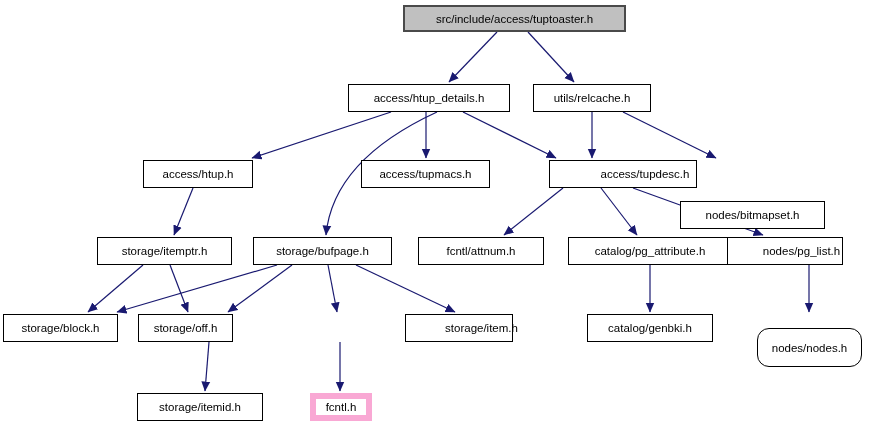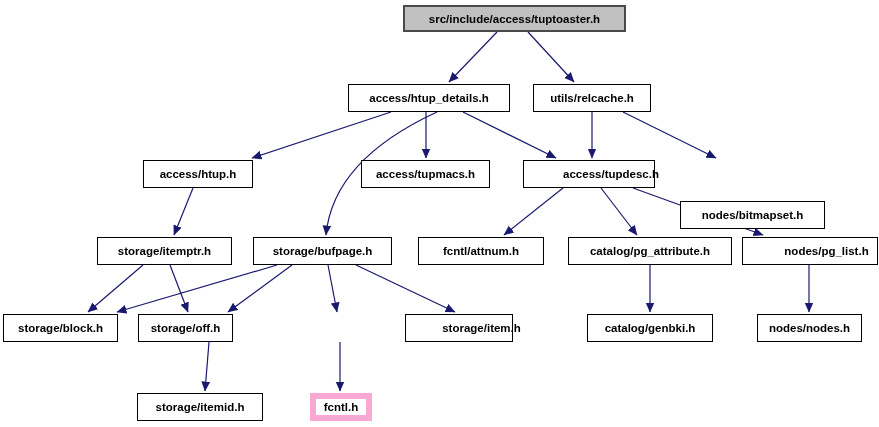--- a/index.html
+++ b/index.html
@@ -1,17 +1,17 @@
 <!DOCTYPE html>
 <html><head>
 <meta charset="utf-8">
 <style>
   html,body{margin:0;padding:0;background:#ffffff;}
   #graph{position:relative;width:879px;height:427px;background:#ffffff;overflow:hidden;
-         font-family:"Liberation Sans",sans-serif;font-weight:bold;}
+         font-family:"Liberation Sans",sans-serif;}
   #edges{position:absolute;left:0;top:0;width:879px;height:427px;}
   .node{position:absolute;display:flex;align-items:center;justify-content:center;
         box-sizing:border-box;border:1px solid #000000;background:#ffffff;
         font-size:11.5px;color:#000000;white-space:nowrap;cursor:pointer;}
   .node.root{background:#c0c0c0;border:2px solid #4a4a4a;cursor:default;}
   .node.external{border:6px solid #f9a8d4;cursor:default;}
 </style>
 </head>
 <body>
 
@@ -54,54 +54,54 @@
     </div>
     <div class="node" style="left: 533px; top: 84px; width: 118px; height: 28px;">
       <span>utils/relcache.h</span>
     </div>
     <div class="node" style="left: 143px; top: 160px; width: 110px; height: 28px;">
       <span>access/htup.h</span>
     </div>
     <div class="node" style="left: 361px; top: 160px; width: 129px; height: 28px;">
       <span>access/tupmacs.h</span>
     </div>
-    <div class="node" style="left: 523px; top: 160px; width: 132px; height: 28px; padding-left: 44px;">
+    <div class="node" style="left: 549px; top: 160px; width: 148px; height: 28px; padding-left: 44px;">
       <span>access/tupdesc.h</span>
     </div>
     <div class="node" style="left: 680px; top: 160px; width: 145px; height: 28px; margin-top: 41px;">
       <span>nodes/bitmapset.h</span>
     </div>
     <div class="node" style="left: 97px; top: 237px; width: 135px; height: 28px;">
       <span>storage/itemptr.h</span>
     </div>
     <div class="node" style="left: 253px; top: 237px; width: 139px; height: 28px;">
       <span>storage/bufpage.h</span>
     </div>
     <div class="node" style="left: 418px; top: 237px; width: 126px; height: 28px;">
       <span>fcntl/attnum.h</span>
     </div>
     <div class="node" style="left: 568px; top: 237px; width: 164px; height: 28px;">
       <span>catalog/pg_attribute.h</span>
     </div>
-    <div class="node" style="left: 742px; top: 237px; width: 136px; height: 28px; padding-left: 33px;">
+    <div class="node" style="left: 727px; top: 237px; width: 116px; height: 28px; padding-left: 33px;">
       <span>nodes/pg_list.h</span>
     </div>
     <div class="node" style="left: 3px; top: 314px; width: 115px; height: 28px;">
       <span>storage/block.h</span>
     </div>
     <div class="node" style="left: 138px; top: 314px; width: 95px; height: 28px;">
       <span>storage/off.h</span>
     </div>
     <div class="node" style="left: 405px; top: 314px; width: 108px; height: 28px; padding-left: 45px;">
       <span>storage/item.h</span>
     </div>
     <div class="node" style="left: 587px; top: 314px; width: 126px; height: 28px;">
       <span>catalog/genbki.h</span>
     </div>
-    <div class="node" style="left: 757px; top: 314px; width: 105px; height: 28px;">
+    <div class="node" style="left: 757px; top: 328px; width: 105px; height: 39px; border-radius: 12px;">
       <span>nodes/nodes.h</span>
     </div>
     <div class="node" style="left: 137px; top: 393px; width: 126px; height: 28px; justify-content: center;">
       <span>storage/itemid.h</span>
     </div>
     <div class="node external" style="left: 310px; top: 393px; width: 62px; height: 28px;">
       <span>fcntl.h</span>
     </div>
   </div>
 

